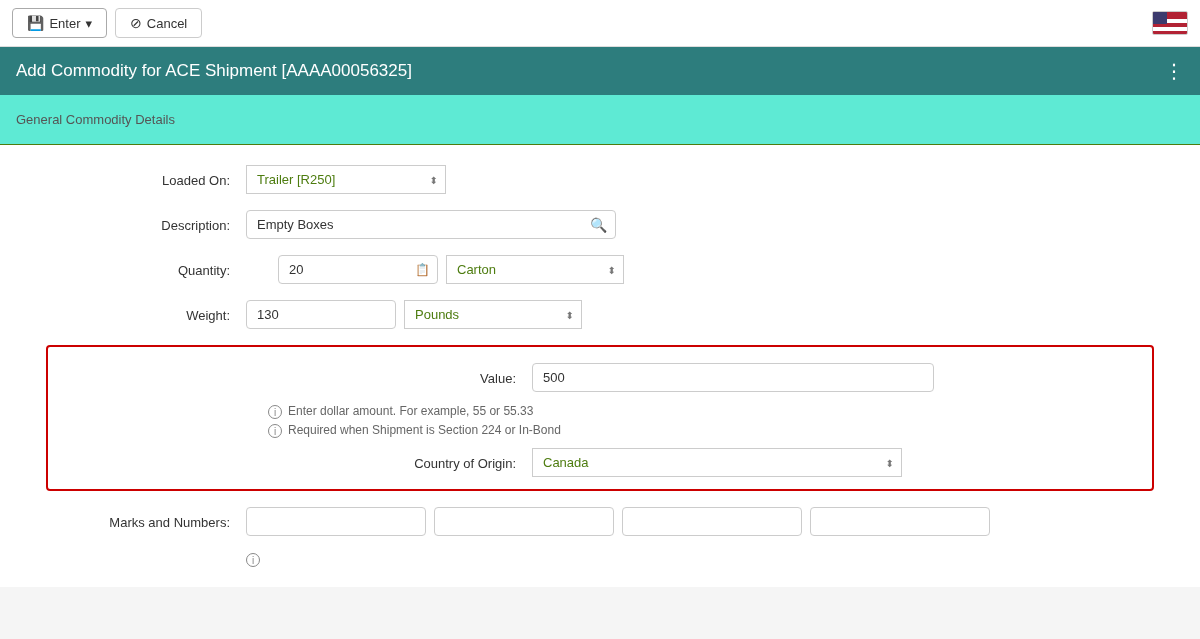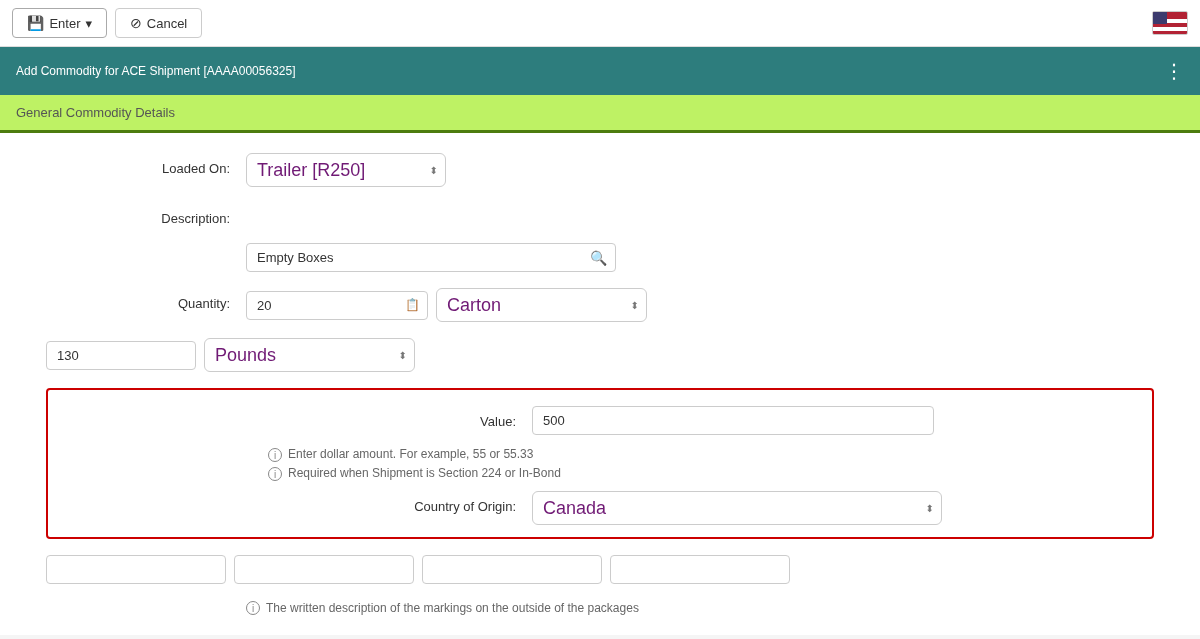--- a/index.html
+++ b/index.html
@@ -48,30 +48,30 @@
 
     
     .header-bar {
       display: flex;
       align-items: center;
       justify-content: space-between;
       background: #2d7d7d;
       color: #fff;
       padding: 12px 16px;
     }
-    .header-title { font-size: 12px; font-weight: 500; }
+    .header-title { font-size: 17px; font-weight: 500; }
     .more-icon { font-size: 20px; cursor: pointer; color: #fff; }
 
     
     .section-label {
-      padding: 10px 16px;
+      padding: 17px 16px;
       font-size: 13px;
       color: #555;
-      background: #bef264;
-      border-bottom: 3px solid #4d7c0f;
+      background: #5eead4;
+      border-bottom: 1px solid #4d7c0f;
     }
 
     
     .form-area {
       background: #fff;
       padding: 20px 6px;
     }
 
     .form-row {
       display: flex;
@@ -103,46 +103,45 @@
     }
     .input-weight { width: 150px; }
 
     .select-wrap {
       position: relative;
       display: inline-block;
     }
     .form-select {
       padding: 6px 28px 6px 10px;
       border: 1px solid #ccc;
-      border-radius: 6px;
-      font-size: 18px;
-      background: #fff;
-      color: #701a75;
+      border-radius: 0;
+      font-size: 13px;
+      background: #fff;
+      color: #4d7c0f;
       appearance: none;
       cursor: pointer;
       outline: none;
     }
     .select-arrow {
       position: absolute;
       right: 8px;
       top: 50%;
       transform: translateY(-50%);
       pointer-events: none;
       font-size: 10px;
       color: #777;
     }
 
     .select-wide { width: 200px; }
-    .select-medium { width: 211px; }
+    .select-medium { width: 178px; }
 
     
     .desc-wrap {
       position: relative;
       display: inline-block;
-      margin-top: 40px;
     }
     .desc-input {
       width: 370px;
       padding: 6px 30px 6px 10px;
     }
     .desc-search-icon {
       position: absolute;
       right: 8px;
       top: 50%;
       transform: translateY(-50%);
@@ -150,22 +149,23 @@
       font-size: 14px;
       pointer-events: none;
     }
 
     
     .qty-input-wrap {
       position: relative;
       display: inline-block;
     }
     .qty-input {
-      width: 182px;
+      width: 160px;
       padding: 6px 28px 6px 10px;
+      margin-left: 32px;
     }
     .qty-icon {
       position: absolute;
       right: 8px;
       top: 50%;
       transform: translateY(-50%);
       color: #888;
       font-size: 12px;
       pointer-events: none;
     }
@@ -293,20 +293,21 @@
           <option>Box</option>
           <option>Pallet</option>
           <option>Kilogram</option>
         </select>
         <span class="select-arrow">⬍</span>
       </div>
     </div>
   </div>
 
   <div class="form-row">
+    <div class="form-label">Weight:</div>
     <div class="form-controls">
       <input type="text" class="form-input input-weight" value="130" style="">
       <div class="select-wrap">
         <select class="form-select select-medium">
           <option>Pounds</option>
           <option>Kilograms</option>
         </select>
         <span class="select-arrow">⬍</span>
       </div>
     </div>
@@ -327,39 +328,39 @@
     </div>
     <div class="info-hint">
       <span class="info-icon">i</span>
       <span>Required when Shipment is Section 224 or In-Bond</span>
     </div>
 
     <div class="form-row" style="margin-top: 10px; margin-left: 11px;">
       <div class="form-label">Country of Origin:</div>
       <div class="form-controls">
         <div class="select-wrap">
-          <select class="form-select" style="width: 410px;">
+          <select class="form-select" style="width: 370px;">
             <option>Canada</option>
             <option>United States</option>
             <option>Mexico</option>
             <option>China</option>
           </select>
           <span class="select-arrow">⬍</span>
         </div>
       </div>
     </div>
   </div>
 
   <div class="form-row">
+    <div class="form-label">Marks and Numbers:</div>
     <div class="form-controls marks-inputs">
       <input type="text" class="form-input marks-input" style="">
       <input type="text" class="form-input marks-input" style="">
       <input type="text" class="form-input marks-input" style="">
       <input type="text" class="form-input marks-input" style="">
     </div>
   </div>
 
   <div class="bottom-hint">
     <span class="info-icon">i</span>
-    <span>The written description of the markings on the outside of the packages</span>
   </div>
 
 </div>
 
 </body></html>

